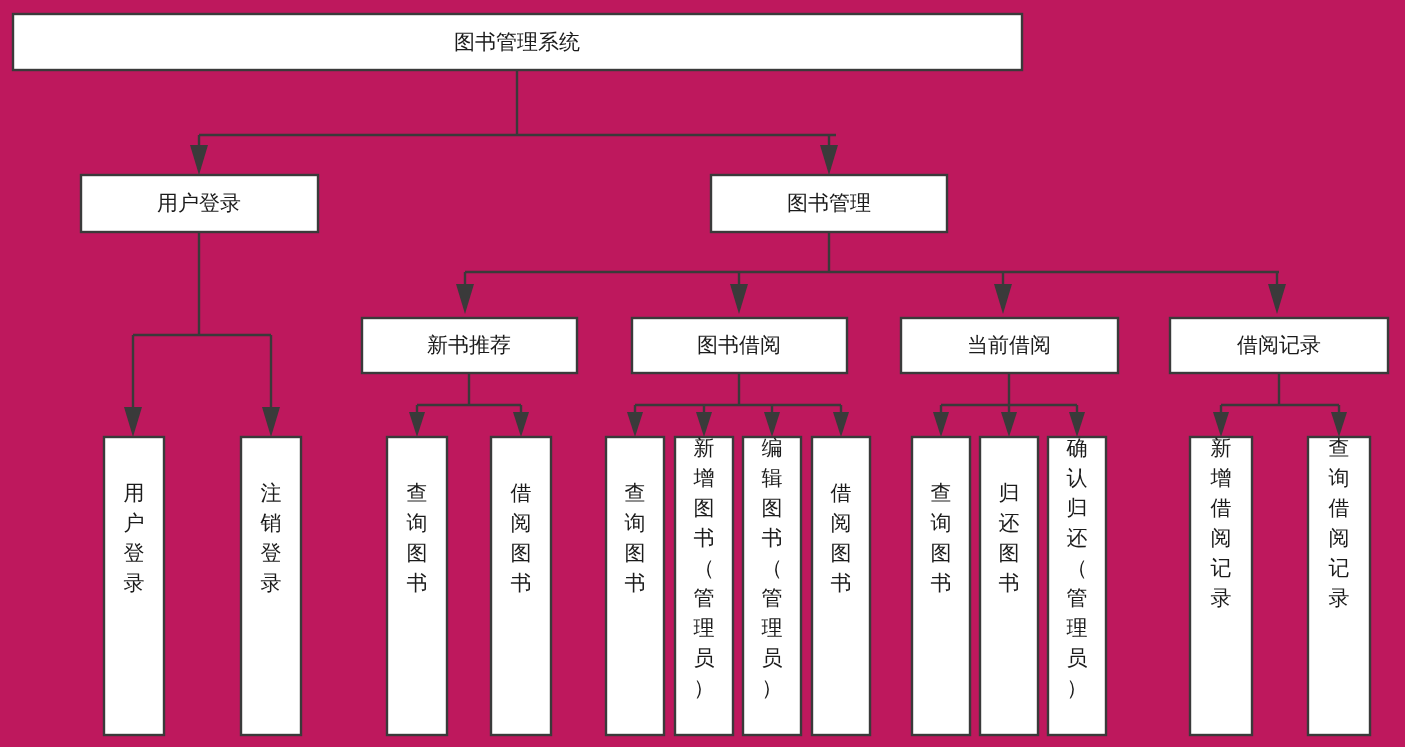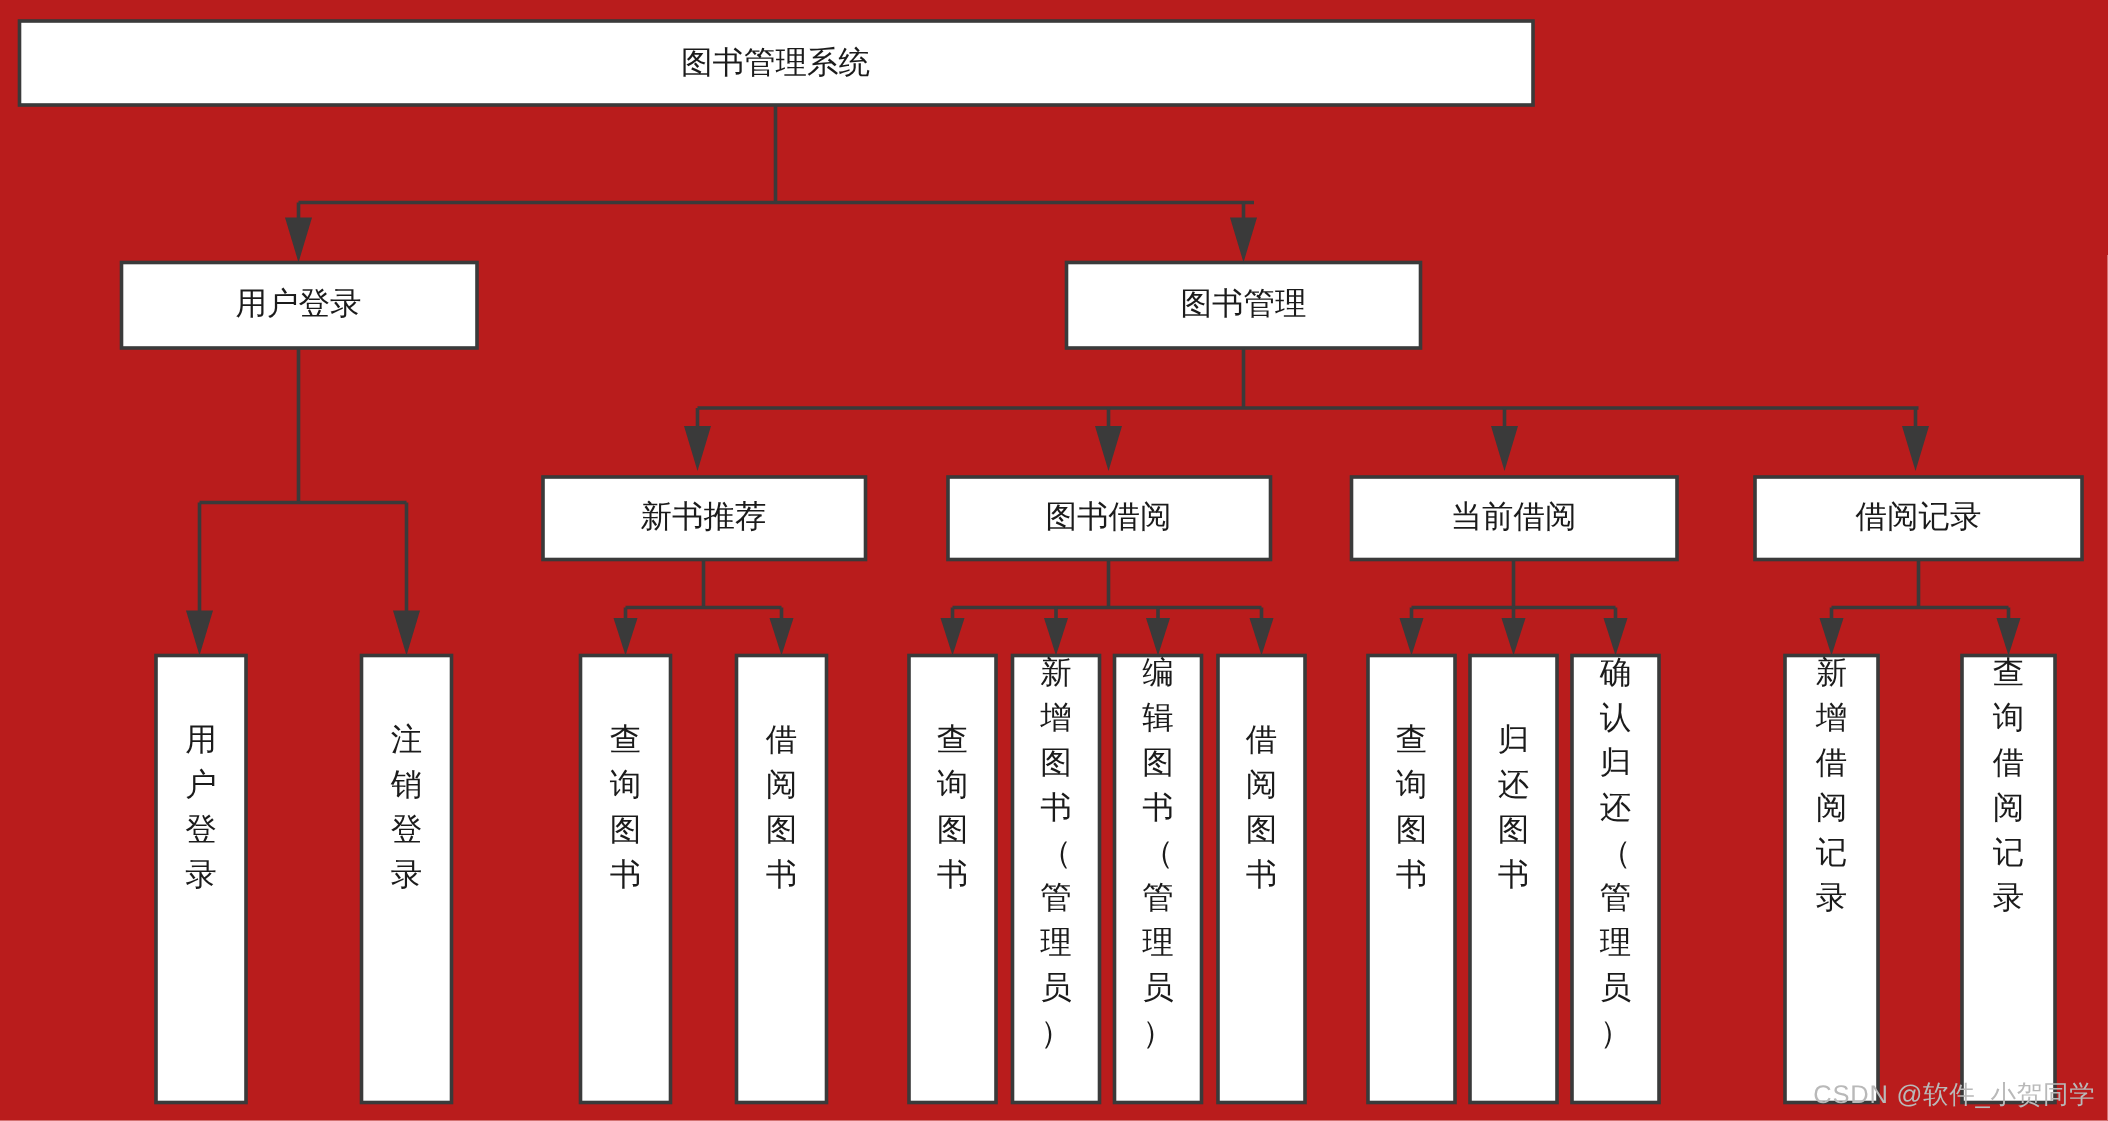--- a/index.html
+++ b/index.html
@@ -11,21 +11,21 @@
   body {
     width: 1405px;
     height: 747px;
     font-family: "Liberation Sans", "DejaVu Sans", sans-serif;
     overflow: hidden;
   }
   #diagram-root {
     position: relative;
     width: 1405px;
     height: 747px;
-    background: #b91c1c;
+    background: #be185d;
   }
   svg#tree-svg {
     position: absolute;
     left: 0;
     top: 0;
     width: 1405px;
     height: 747px;
     display: block;
   }
   .node-box {
@@ -241,14 +241,13 @@
       <text class="node-label-v vlabel" x="1221"><tspan x="1221" y="455">新</tspan><tspan x="1221" y="485">增</tspan><tspan x="1221" y="515">借</tspan><tspan x="1221" y="545">阅</tspan><tspan x="1221" y="575">记</tspan><tspan x="1221" y="605">录</tspan></text>
     </g>
 
     <g>
       <rect class="node-box" x="1308" y="437" width="62" height="298"></rect>
       <text class="node-label-v vlabel" x="1339"><tspan x="1339" y="455">查</tspan><tspan x="1339" y="485">询</tspan><tspan x="1339" y="515">借</tspan><tspan x="1339" y="545">阅</tspan><tspan x="1339" y="575">记</tspan><tspan x="1339" y="605">录</tspan></text>
     </g>
 
   </svg>
 
-  <div class="watermark-text">CSDN @软件_小贺同学</div>
 </div>
 
 </body></html>

